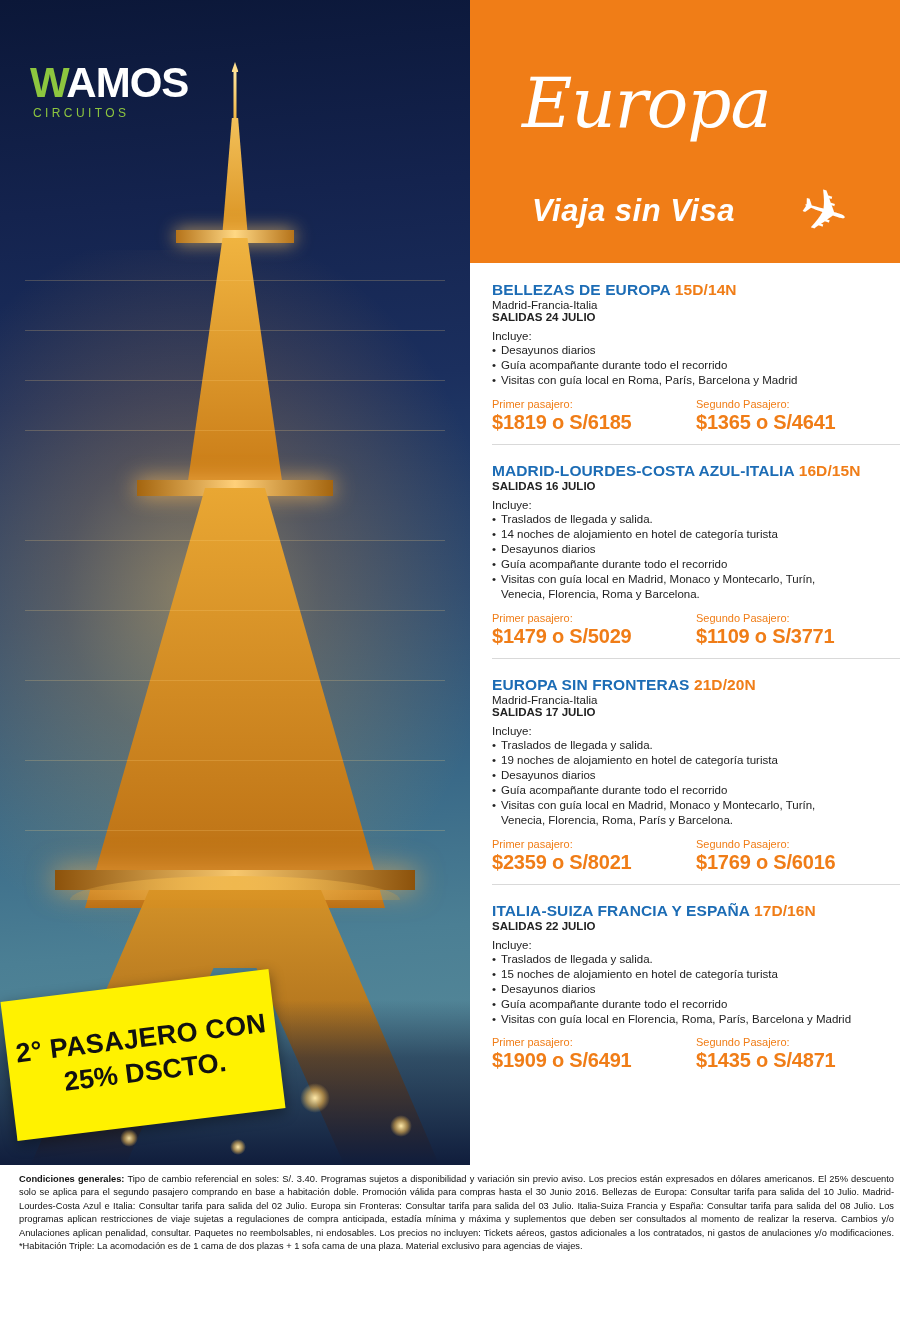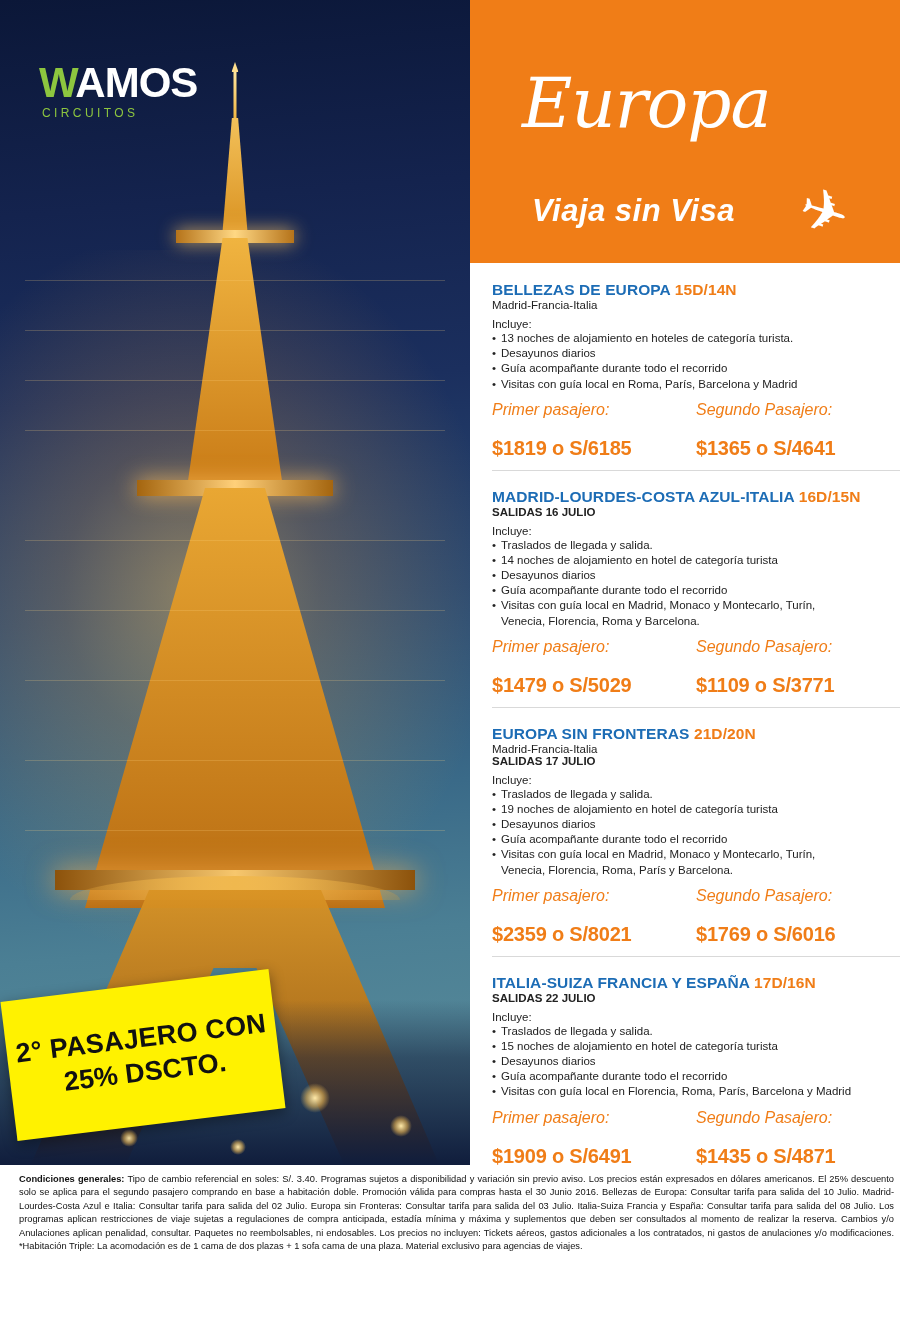--- a/index.html
+++ b/index.html
@@ -54,21 +54,21 @@
   
   .sticker{
     position:absolute;left:8px;top:985px;width:270px;height:140px;background:#fff200;
     transform:rotate(-7deg);box-shadow:0 4px 14px rgba(0,0,0,.4);
     display:flex;flex-direction:column;align-items:center;justify-content:center;
   }
   .sticker span{display:block;color:#111;font-weight:bold;line-height:1.05;}
   .sticker .l1{font-size:27px;letter-spacing:.3px;}
   .sticker .l2{font-size:27px;margin-top:6px;}
   
-  .logo{position:absolute;left:30px;top:62px;color:#fff;margin-left:9px;}
+  .logo{position:absolute;left:30px;top:62px;color:#fff;}
   .logo .word{font-size:42px;font-weight:bold;letter-spacing:-1px;line-height:1;}
   .logo .word .g{color:#8dc63f;}
   .logo .sub{font-size:12px;letter-spacing:3.4px;color:#8dc63f;margin-top:2px;padding-left:3px;}
   
   .right{
     position:absolute;left:470px;top:0;width:430px;height:1165px;background:#ffffff;
   }
   .hero{
     position:absolute;left:0;top:0;width:430px;height:263px;background:#f07d17;
     overflow:hidden;
@@ -91,22 +91,22 @@
   .o-title .dur{color:#f07d17;font-weight:bold;}
   .o-route{font-size:11.5px;color:#222;}
   .o-dep{font-size:11.5px;color:#222;font-weight:bold;}
   .o-inc{font-size:11.5px;color:#222;margin-top:7px;}
   .o-list{margin:1px 0 0 0;padding:0;list-style:none;}
   .o-list li{font-size:11.5px;color:#222;line-height:1.32;padding-left:9px;position:relative;}
   .o-list li:before{content:"•";position:absolute;left:0;top:0;color:#222;}
   .o-list li.cont:before{content:"";}
   .prices{display:flex;margin-top:9px;}
   .pcol{width:50%;}
-  .plabel{color:#f07d17;font-size:16px;font-style:italic;}
-  .pval{color:#f07d17;font-size:20px;font-weight:bold;margin-top:18px;letter-spacing:-.2px;}
+  .plabel{color:#f07d17;font-size:11px;}
+  .pval{color:#f07d17;font-size:20px;font-weight:bold;margin-top:1px;letter-spacing:-.2px;}
   
   .terms{
     position:absolute;left:0;top:1165px;width:900px;height:161px;background:#fff;
     padding:8px 6px 0 19px;box-sizing:border-box;
     font-family:"Liberation Sans",sans-serif;
     font-size:9.3px;line-height:1.45;color:#111;text-align:justify;
   }
   .terms b{font-weight:bold;}
 </style>
 </head>
@@ -164,23 +164,23 @@
   </div>
 
   <div class="offers">
 
     <div class="offer">
       <div class="o-title">
         <span>BELLEZAS DE EUROPA</span>
         <span class="dur">15D/14N</span>
       </div>
       <div class="o-route">Madrid-Francia-Italia</div>
-      <div class="o-inc">Incluye:</div>
-      <ul class="o-list">
-        <li>13 noches de alojamiento en hoteles de categoría turista.</li>
+      <div class="o-dep">SALIDAS 24 JULIO</div>
+      <div class="o-inc">Incluye:</div>
+      <ul class="o-list">
         <li>Desayunos diarios</li>
         <li>Guía acompañante durante todo el recorrido</li>
         <li>Visitas con guía local en Roma, París, Barcelona y Madrid</li>
       </ul>
       <div class="prices">
         <div class="pcol">
           <div class="plabel">Primer pasajero:</div>
           <div class="pval">$1819 o S/6185</div>
         </div>
         <div class="pcol">

